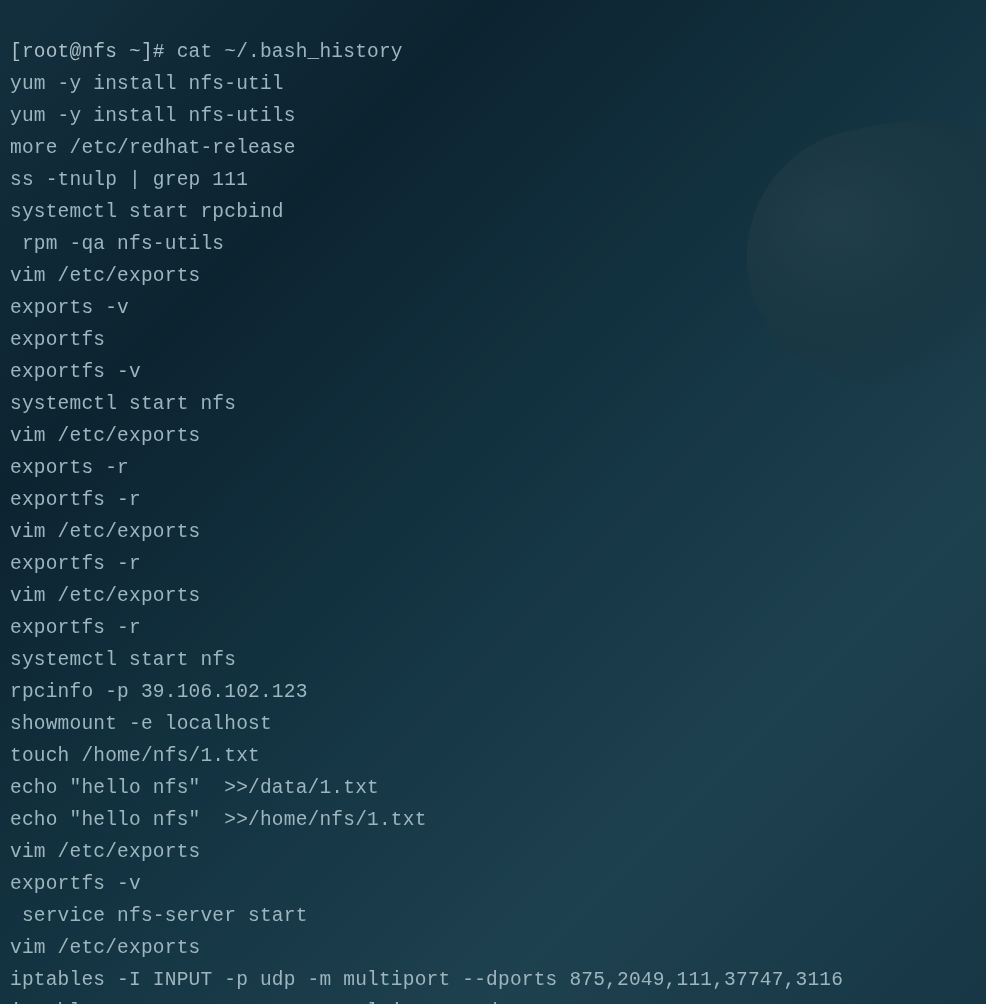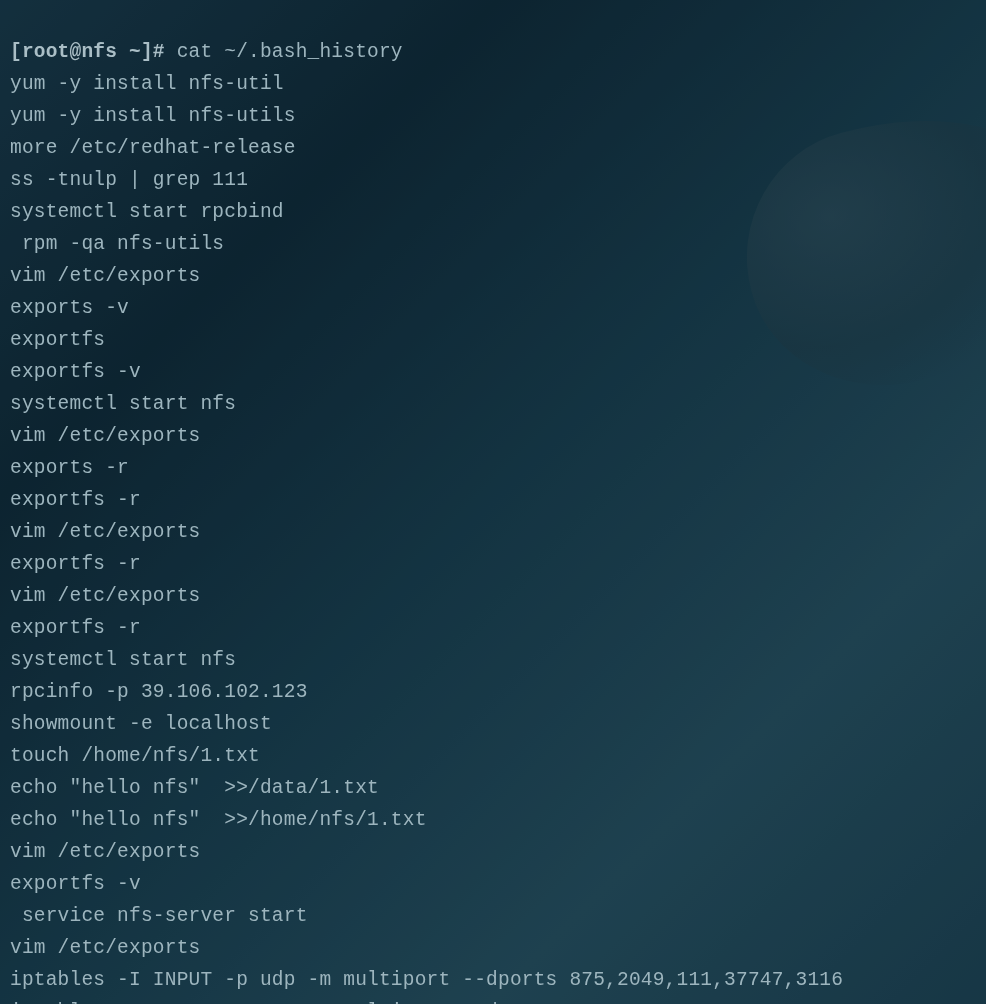--- a/index.html
+++ b/index.html
@@ -38,21 +38,20 @@
     pointer-events: none;
   }
   .terminal {
     position: relative;
     padding: 4px 10px 0 10px;
     white-space: pre;
     letter-spacing: 0.2px;
   }
   .prompt {
     color: #aabec6;
-    font-weight: bold;
   }
   .line {
     display: block;
   }
 </style>
 </head>
 <body>
 
 <div class="rock"></div>
 <div class="overlay"></div>

